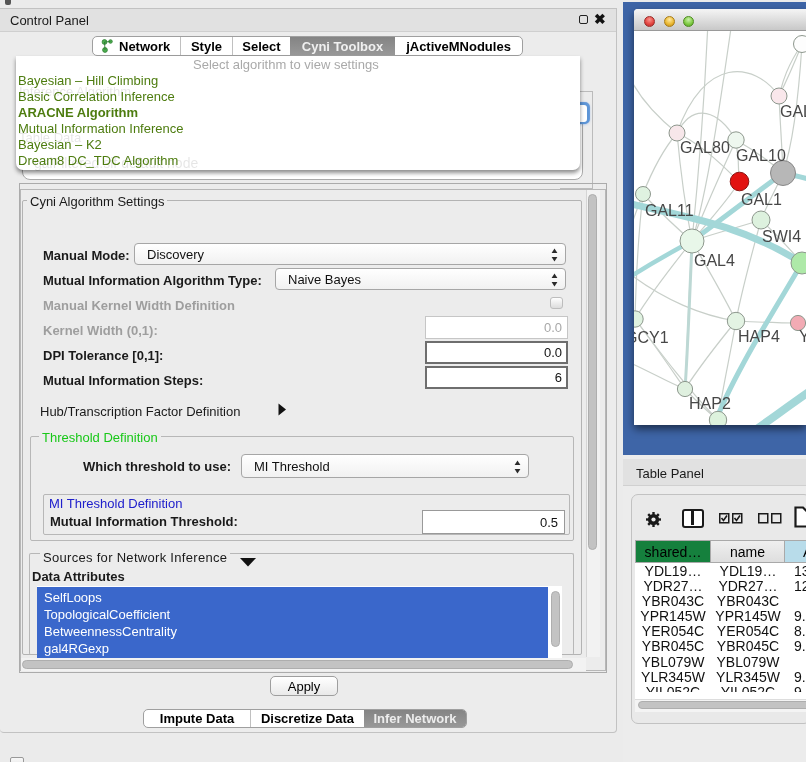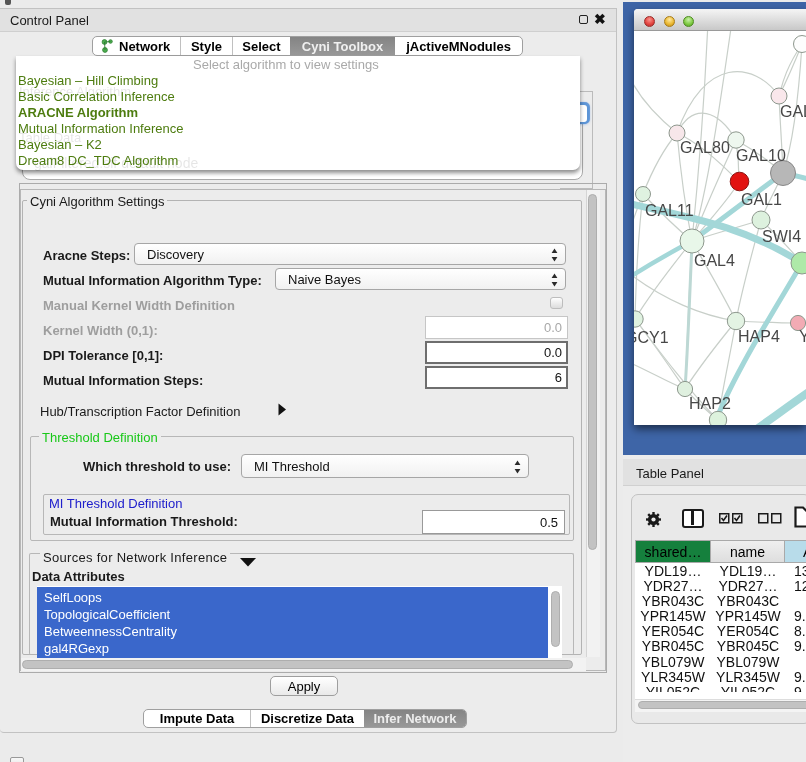--- a/index.html
+++ b/index.html
@@ -57,21 +57,21 @@
   <div class="abs" style="left:19px;top:174px;width:588px;height:490px;border:1px solid #ababab;"></div>
   <div class="abs" style="left:20px;top:180px;width:586px;height:482px;border:1px solid #b7b7b7;background:#ececec;"></div>
 
   <div class="abs" style="left:586px;top:181px;width:14px;height:467px;background:#f2f2f2;border-left:1px solid #d5d5d5;"></div>
   <div class="vthumb" style="left:588px;top:185px;width:9px;height:356px;"></div>
 
   <div class="fieldset" style="left:22px;top:191px;width:560px;height:455px;">
     <div class="ftitle lbl" style="left:4px;">Cyni Algorithm Settings</div>
 
 
-    <div class="abs lbl b" style="left:20px;top:47px;">Aracne Steps:</div>
+    <div class="abs lbl b" style="left:20px;top:47px;">Manual Mode:</div>
     <div class="combo" style="left:111px;top:42px;width:432px;height:22px;">
       <div class="ctext">Discovery</div>
       <svg class="carr" viewBox="0 0 7 14">
           <path d="M3.5 0.5 L6.4 5 L0.6 5 Z" fill="#2a2a2a"></path>
           <path d="M3.5 13.5 L6.4 9 L0.6 9 Z" fill="#2a2a2a"></path>
         </svg>
     </div>
 
     <div class="abs lbl b" style="left:20px;top:72px;">Mutual Information Algorithm Type:</div>
     <div class="combo" style="left:252px;top:67px;width:291px;height:22px;">

